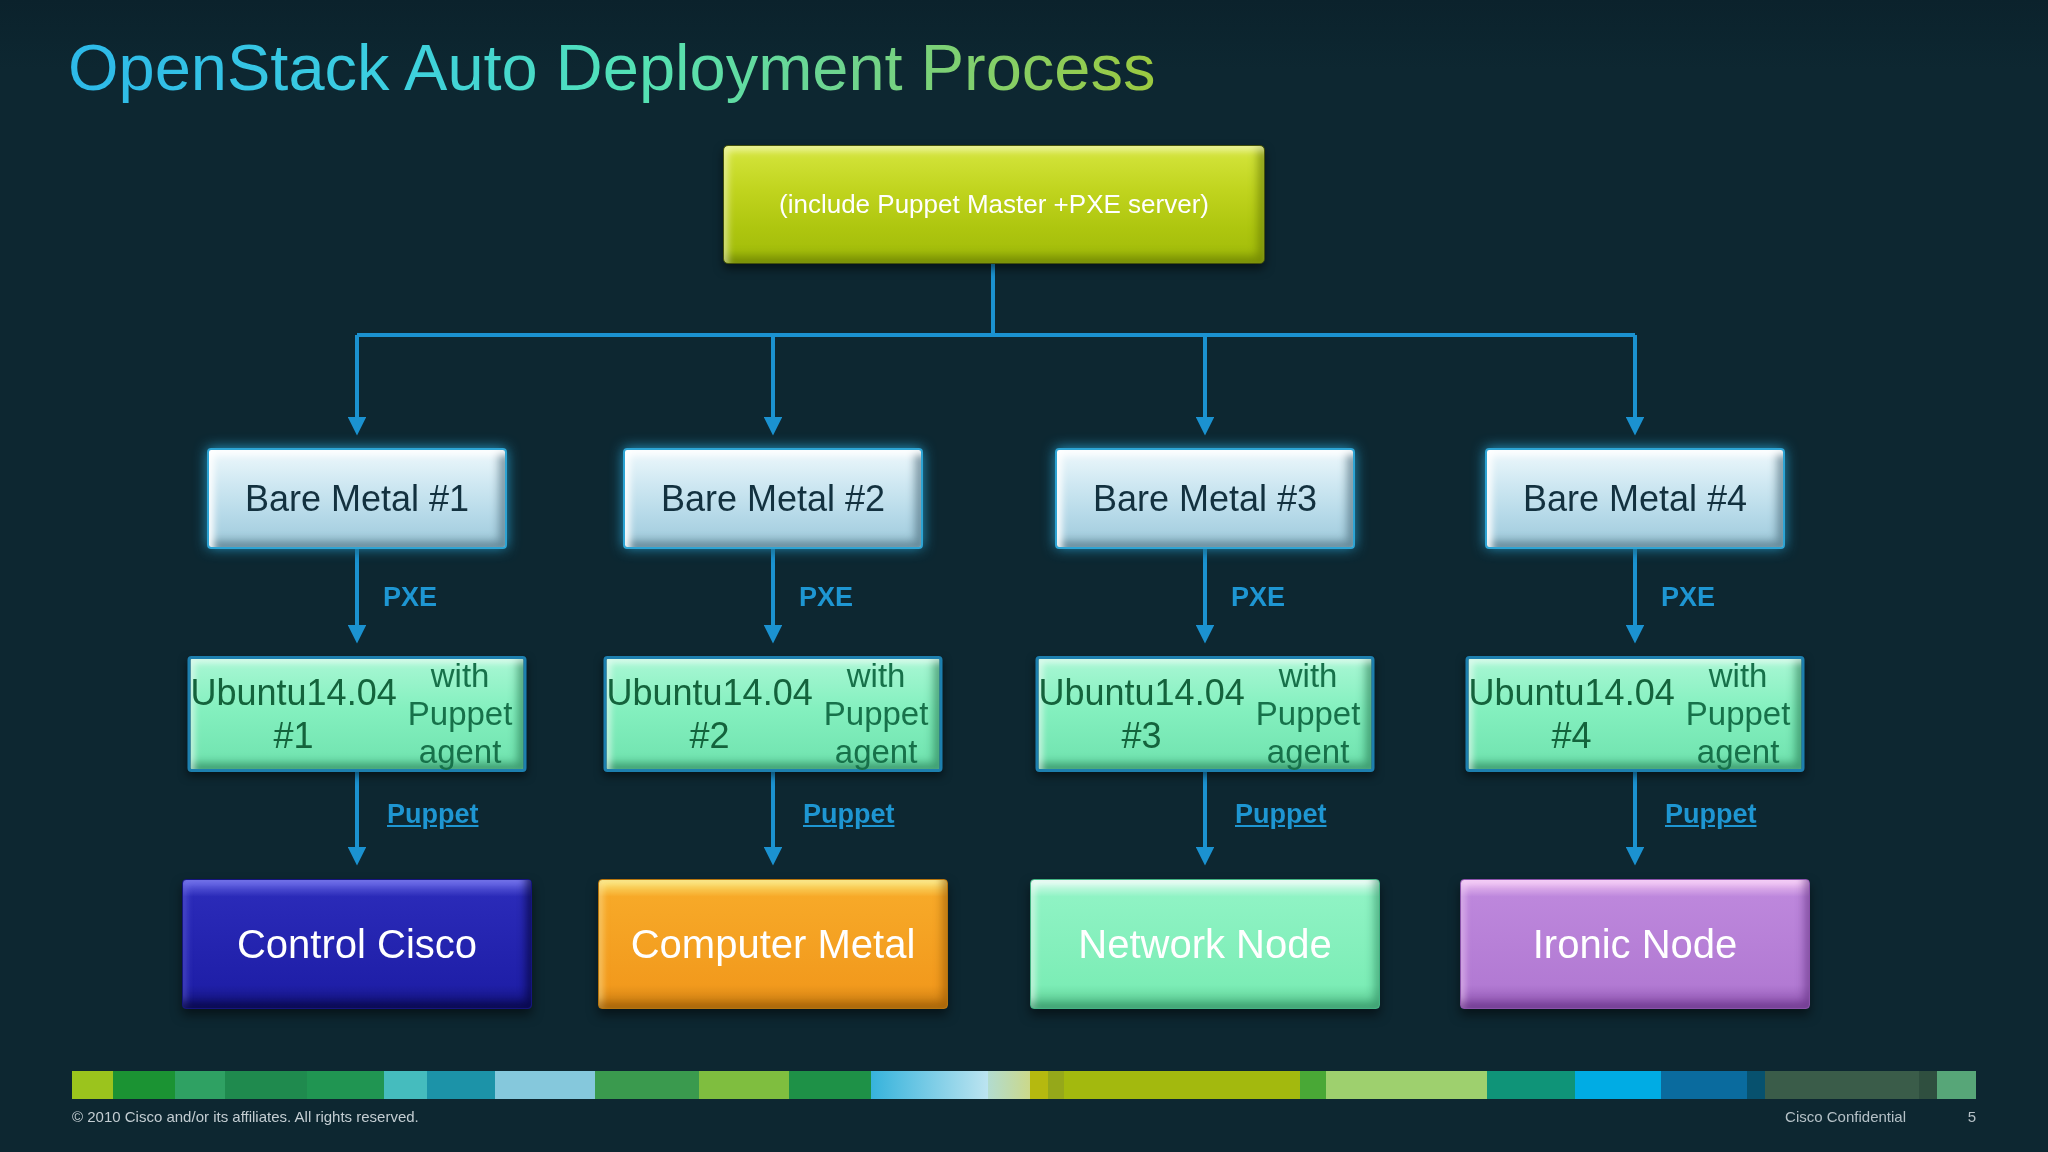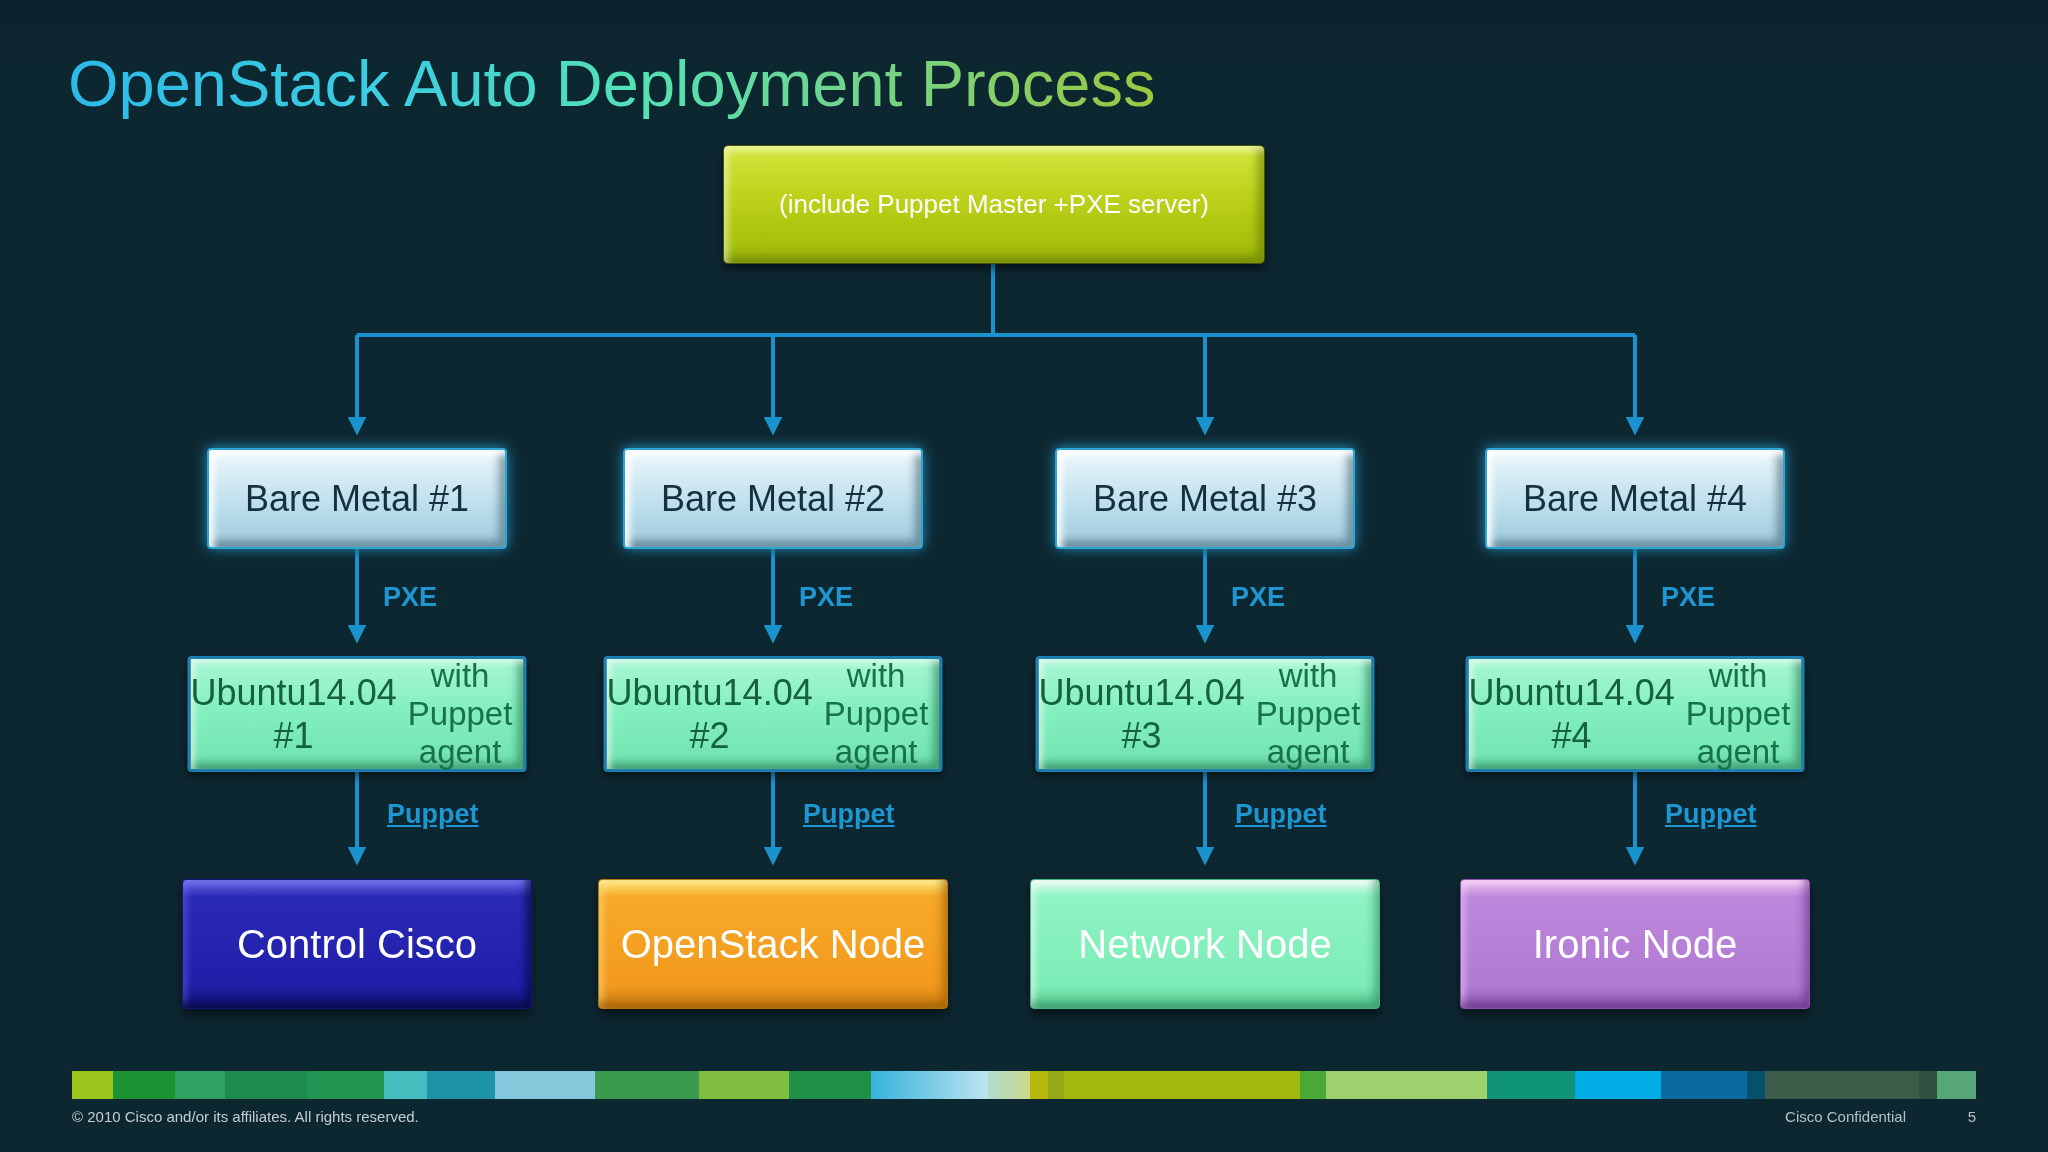--- a/index.html
+++ b/index.html
@@ -3,21 +3,21 @@
 <meta charset="utf-8">
 <style>
   html,body{margin:0;padding:0;background:#0d2731;}
   body{width:2048px;height:1152px;overflow:hidden;font-family:"Liberation Sans",sans-serif;}
   .slide{position:relative;width:2048px;height:1152px;background:linear-gradient(180deg,#0b222c 0%,#0d2731 6%,#0d2731 100%);}
 
   
   .title{
     position:absolute;left:68px;top:30px;font-size:65px;font-weight:400;letter-spacing:0;
     background:linear-gradient(90deg,#2db9e9 0%,#3ccfe0 30%,#53e2b5 52%,#6fd48d 72%,#9cc93f 100%);
-    -webkit-background-clip:text;background-clip:text;color:transparent;white-space:nowrap;margin-top:16px;
+    -webkit-background-clip:text;background-clip:text;color:transparent;white-space:nowrap;
   }
 
   
   svg.wires{position:absolute;left:0;top:0;z-index:1;}
 
   
   .foreman{
     position:absolute;left:723px;top:145px;width:540px;height:117px;z-index:2;
     border-radius:5px;border:1px solid #45520a;
     background:linear-gradient(180deg,#d6e63e 0%,#c0d41e 38%,#aec60f 70%,#a0ba09 100%);
@@ -129,21 +129,21 @@
   </div>
 
   <div class="col c1">
     <div class="bm">Bare Metal #2</div>
     <div class="wire-label lbl-pxe">PXE</div>
     <div class="ubuntu">
       <div class="t1">Ubuntu14.04 #2</div>
       <div class="t2">with Puppet agent</div>
     </div>
     <div class="wire-label lbl-puppet">Puppet</div>
-    <div class="node n1">OpenStack Node</div>
+    <div class="node n1">Computer Metal</div>
   </div>
 
   <div class="col c2">
     <div class="bm">Bare Metal #3</div>
     <div class="wire-label lbl-pxe">PXE</div>
     <div class="ubuntu">
       <div class="t1">Ubuntu14.04 #3</div>
       <div class="t2">with Puppet agent</div>
     </div>
     <div class="wire-label lbl-puppet">Puppet</div>

